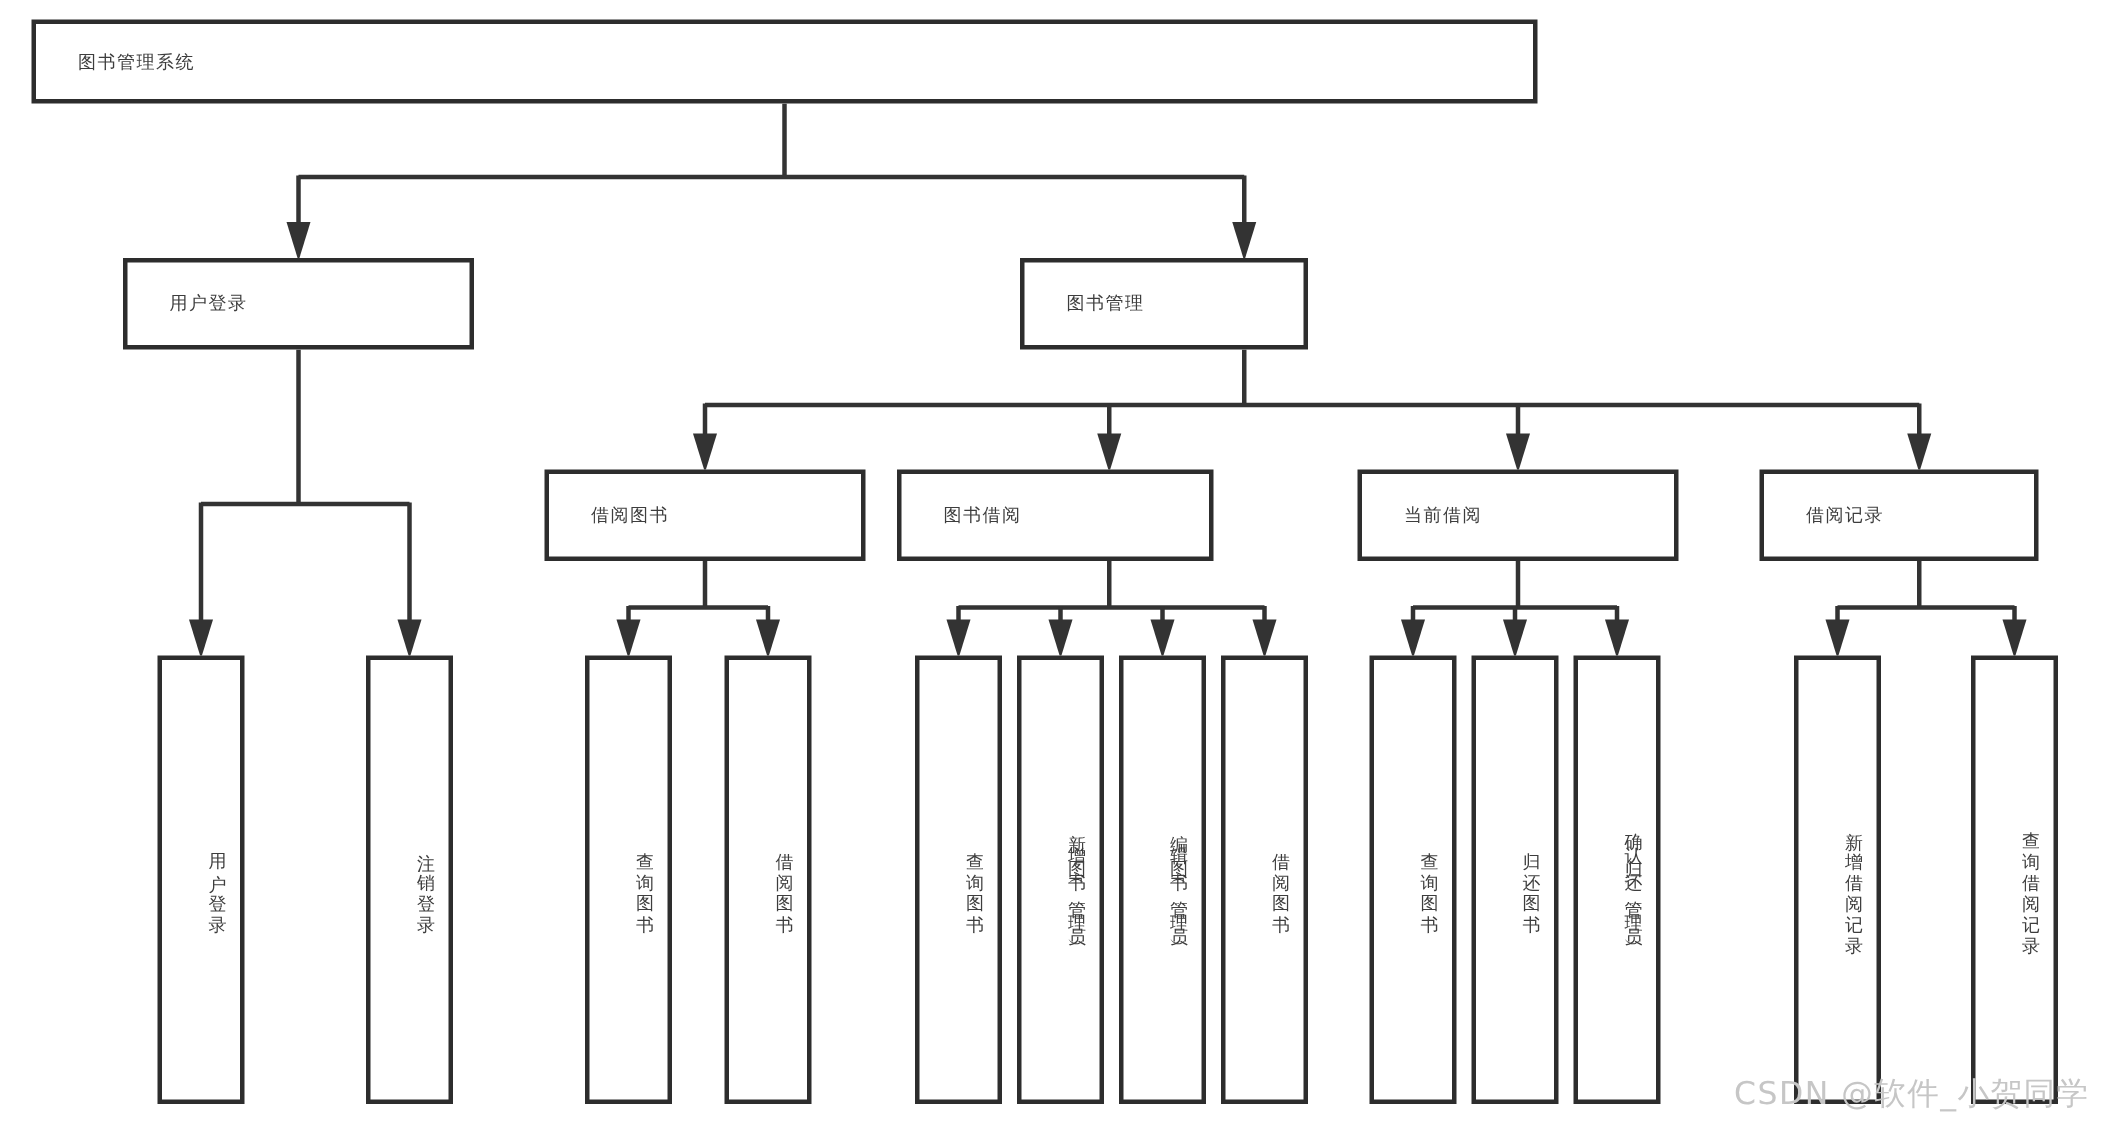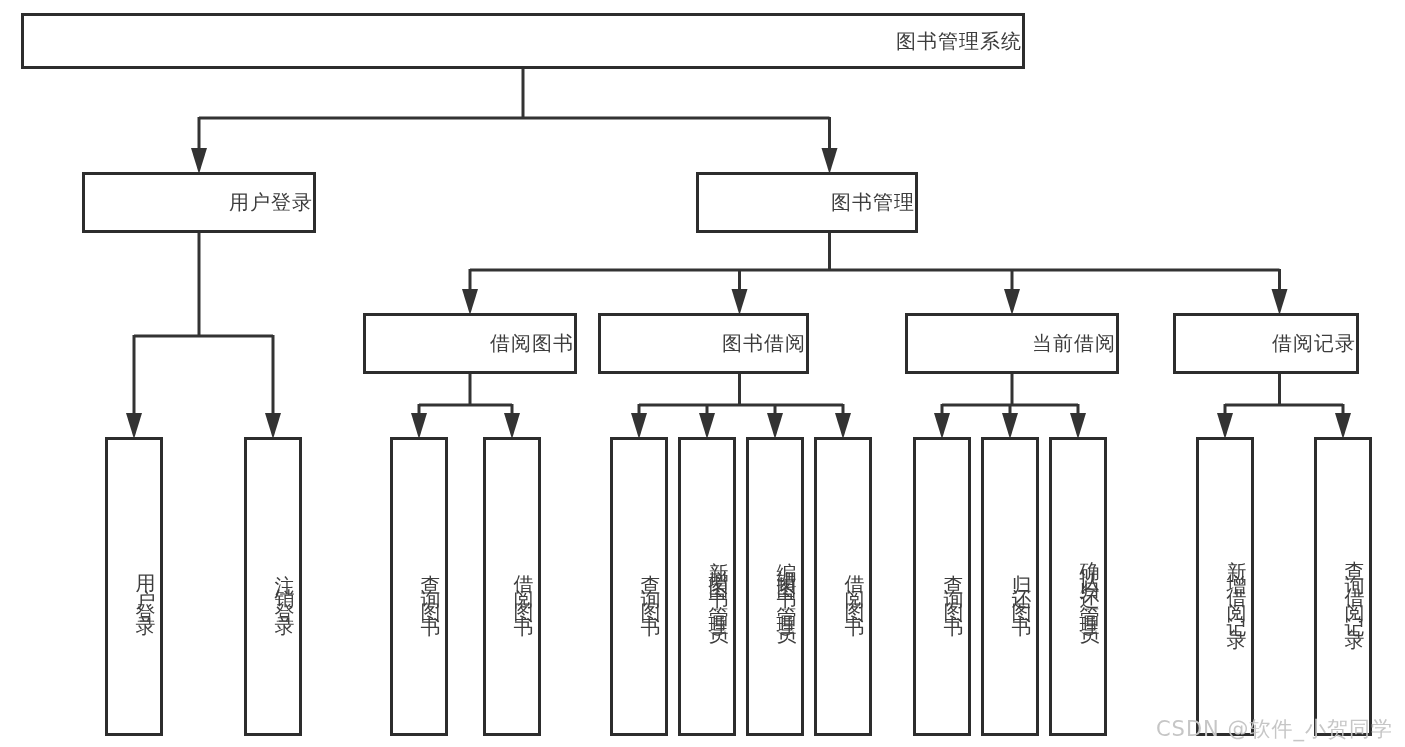--- a/index.html
+++ b/index.html
@@ -22,25 +22,26 @@
     height: 747px;
     pointer-events: none;
   }
   .node {
     position: absolute;
     box-sizing: border-box;
     border: 3px solid var(--border, #2d2d2d);
     background: var(--fill, #ffffff);
     display: flex;
     align-items: center;
-    justify-content: flex-end;
+    justify-content: flex-start;
     color: var(--text, #3d3d3d);
-    font-size: 20px;
+    font-size: 12px;
     letter-spacing: 1px;
     z-index: 2;
+    padding-left: 28px;
   }
   .node .label {
     white-space: nowrap;
   }
   .node.vertical .label {
     writing-mode: vertical-rl;
     text-orientation: mixed;
     white-space: normal;
   }
   #watermark {
@@ -111,21 +112,21 @@
       <line x1="1343" y1="404" x2="1343" y2="421" stroke="#333333" stroke-width="3"></line>
       <polygon points="1335,413 1351,413 1343,439" fill="#333333"></polygon>
     </svg>
   <div id="watermark">CSDN @软件_小贺同学</div>
 <div class="node" style="left: 21px; top: 13px; width: 1004px; height: 56px;">
       <span class="label">图书管理系统</span>
     </div>
     <div class="node" style="left: 82px; top: 172px; width: 234px; height: 61px;">
       <span class="label">用户登录</span>
     </div>
-    <div class="node" style="left: 696px; top: 172px; width: 222px; height: 61px;">
+    <div class="node" style="left: 680px; top: 172px; width: 192px; height: 61px;">
       <span class="label">图书管理</span>
     </div>
     <div class="node" style="left: 363px; top: 313px; width: 214px; height: 61px;">
       <span class="label">借阅图书</span>
     </div>
     <div class="node" style="left: 598px; top: 313px; width: 211px; height: 61px;">
       <span class="label">图书借阅</span>
     </div>
     <div class="node" style="left: 905px; top: 313px; width: 214px; height: 61px; font-family: Liberation Serif, serif;">
       <span class="label">当前借阅</span>

